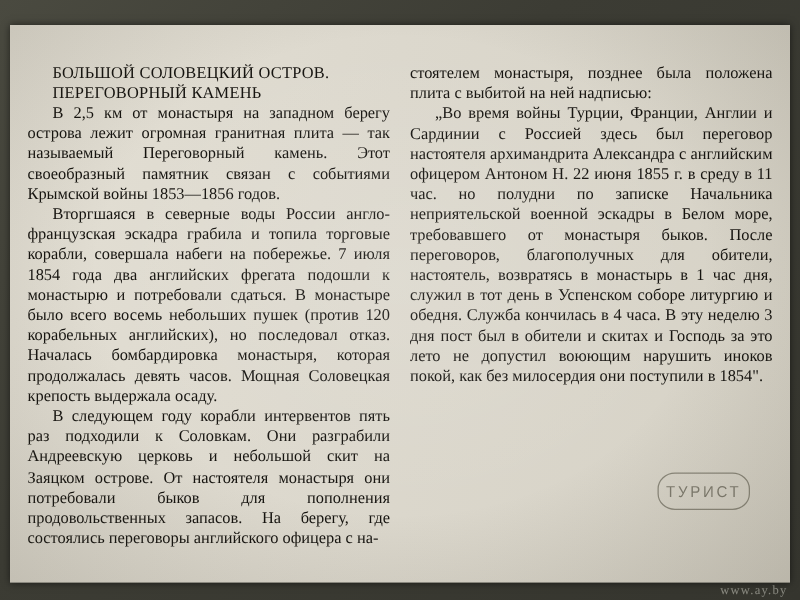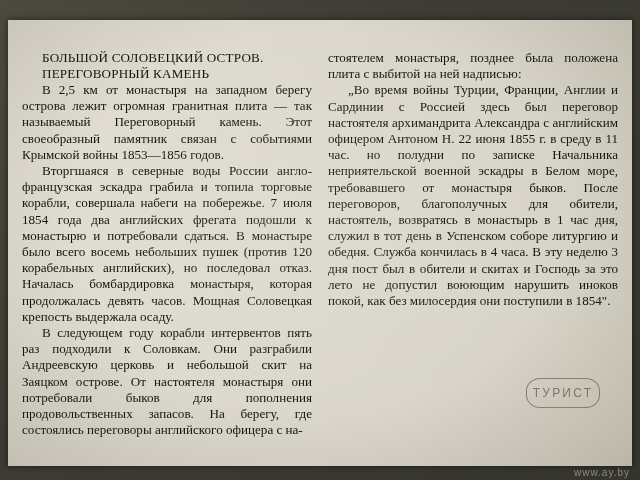--- a/index.html
+++ b/index.html
@@ -102,21 +102,21 @@
   #logo-stamp .inner {
     display: block;
     transform: scaleY(1.05);
   }
   
   #watermark {
     position: absolute;
     right: 10px;
     bottom: 2px;
     color: rgba(235,235,225,0.45);
-    font-family: Liberation Sans, sans-serif;
+    font-family: Liberation Serif, serif;
     font-size: 10px;
     letter-spacing: 1px;
   }
 </style>
 </head>
 <body>
 
 <div id="scene">
   <div id="photo-bg"></div>
 

